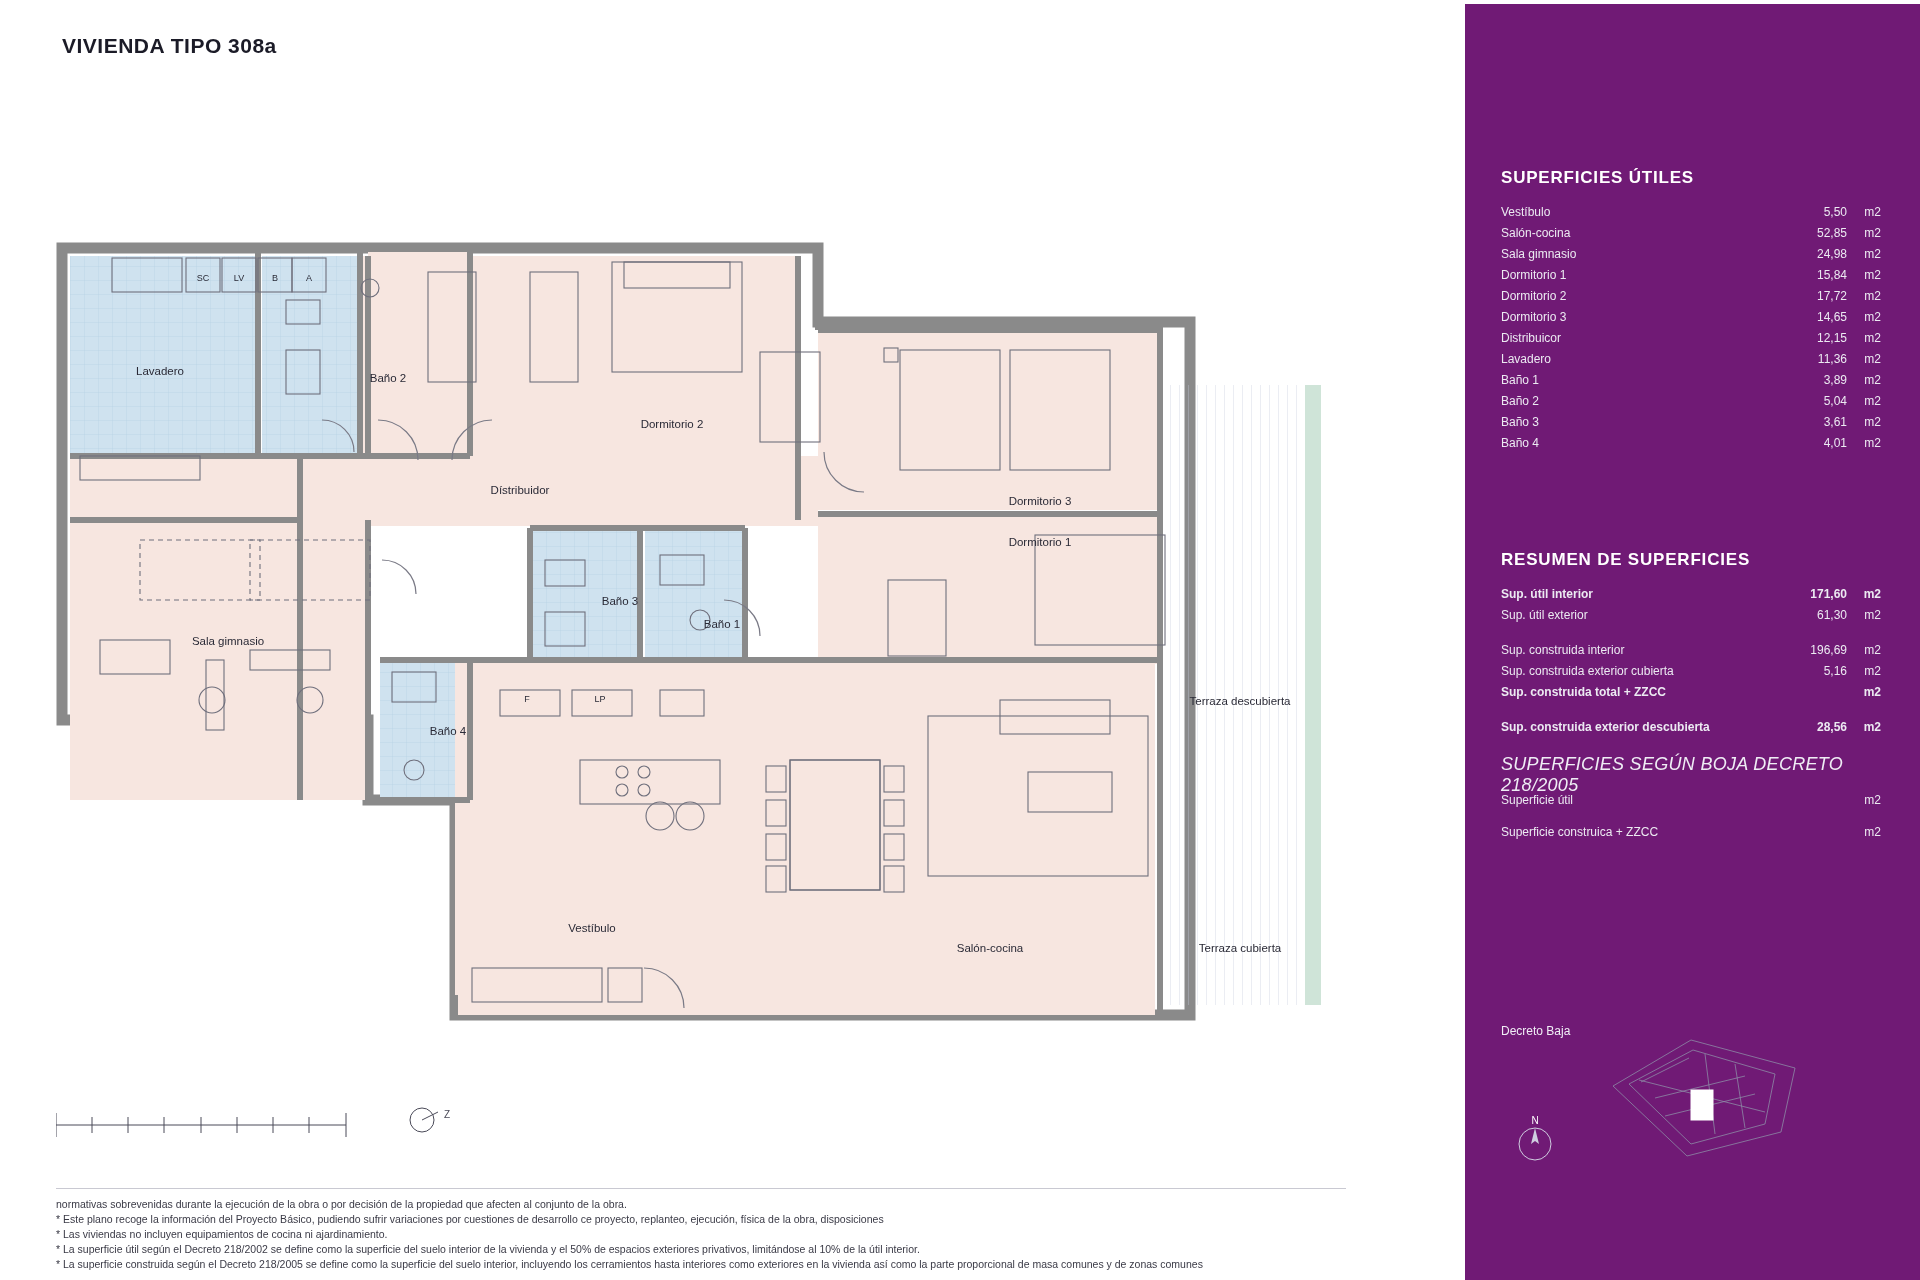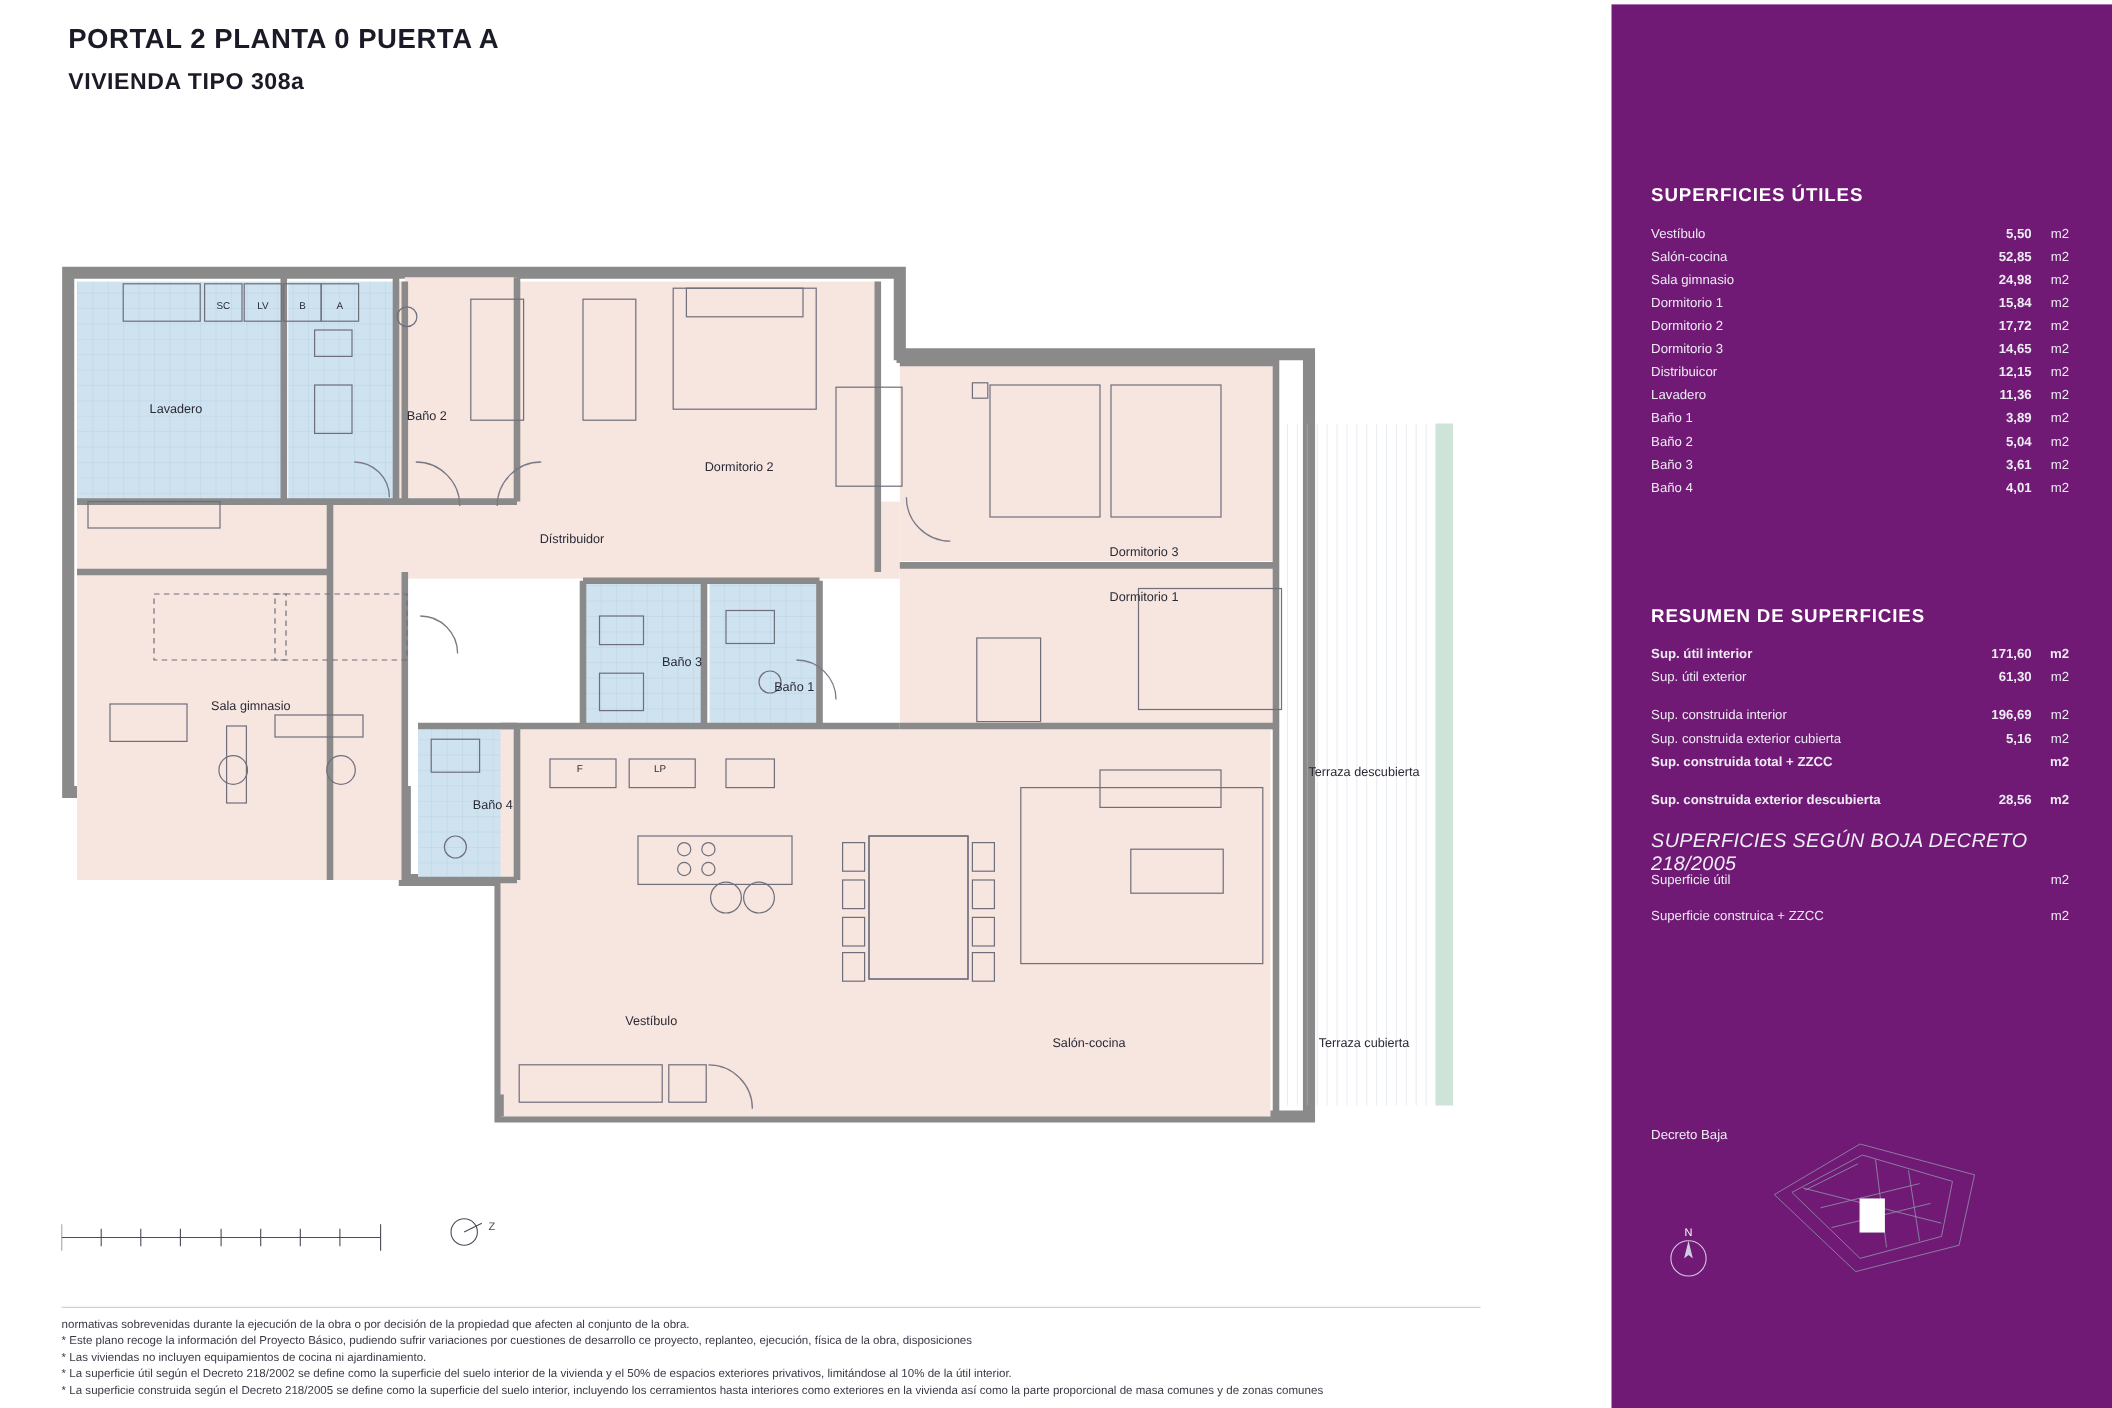--- a/index.html
+++ b/index.html
@@ -21,21 +21,21 @@
     background:#701a75;color:#ffffff;
   }
   .panel-h{
     position:absolute;left:36px;font-size:17px;font-weight:bold;letter-spacing:.8px;
   }
   #h-utiles{top:164px;}
   #h-resumen{top:546px;}
   .rowlist{position:absolute;left:36px;width:380px;}
   .row{display:flex;justify-content:flex-end;font-size:12px;line-height:21px;color:#eceaf2;}
   .row .lbl{flex:1;text-align:left;}
-  .row .val{width:62px;text-align:right;font-weight:bold;}
+  .row .val{width:62px;text-align:right;}
   .row .unit{width:34px;text-align:right;}
   #list-utiles{top:198px;}
   #list-resumen{top:580px;}
   .row.bold .lbl,.row.bold .val,.row.bold .unit{font-weight:bold;}
   .gap{height:14px;}
   #boja-note{
     position:absolute;left:36px;top:750px;width:380px;
     font-size:18px;font-style:italic;font-weight:normal;letter-spacing:.3px;color:#efedf5;
   }
   #list-boja{position:absolute;left:36px;top:780px;width:380px;}
@@ -254,21 +254,20 @@
       <text class="rlabel-sm" x="239" y="281" text-anchor="middle">LV</text>
       <text class="rlabel-sm" x="275" y="281" text-anchor="middle">B</text>
       <text class="rlabel-sm" x="309" y="281" text-anchor="middle">A</text>
       <text class="rlabel-sm" x="527" y="702" text-anchor="middle">F</text>
       <text class="rlabel-sm" x="600" y="702" text-anchor="middle">LP</text>
     </g>
   </svg>
 </div>
 
 <div id="header">
-  <div id="title">PORTAL 2  PLANTA 0 PUERTA A</div>
   <div id="subtitle">VIVIENDA TIPO 308a</div>
 </div>
 
 <div id="scalebar">
   <svg width="300" height="40">
     <line x1="0" y1="20" x2="290" y2="20" stroke="#4a4a58" stroke-width="1"></line>
     <g stroke="#4a4a58" stroke-width="1">
       <line x1="0" y1="8" x2="0" y2="32"></line>
       <line x1="36" y1="12" x2="36" y2="28"></line>
       <line x1="72" y1="12" x2="72" y2="28"></line>

